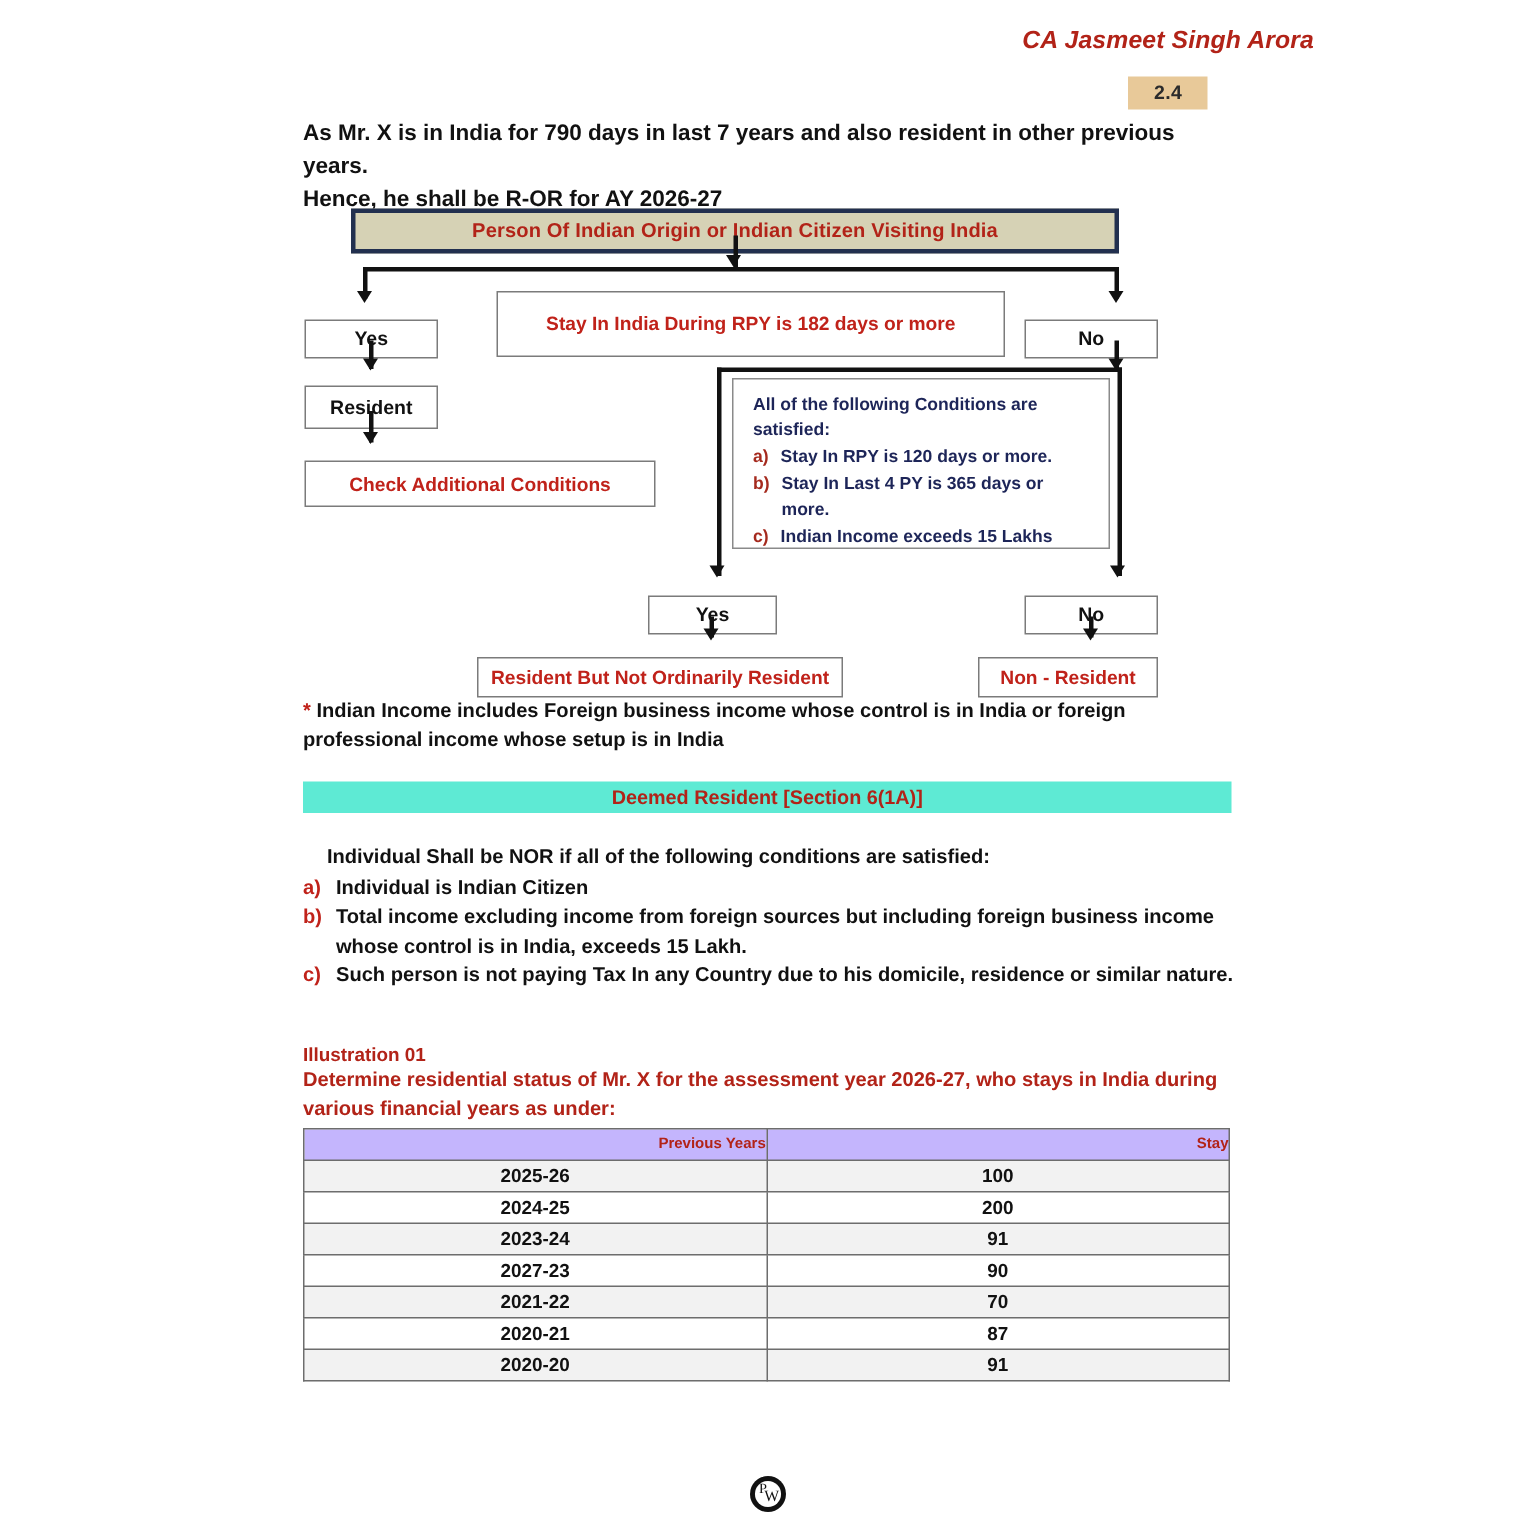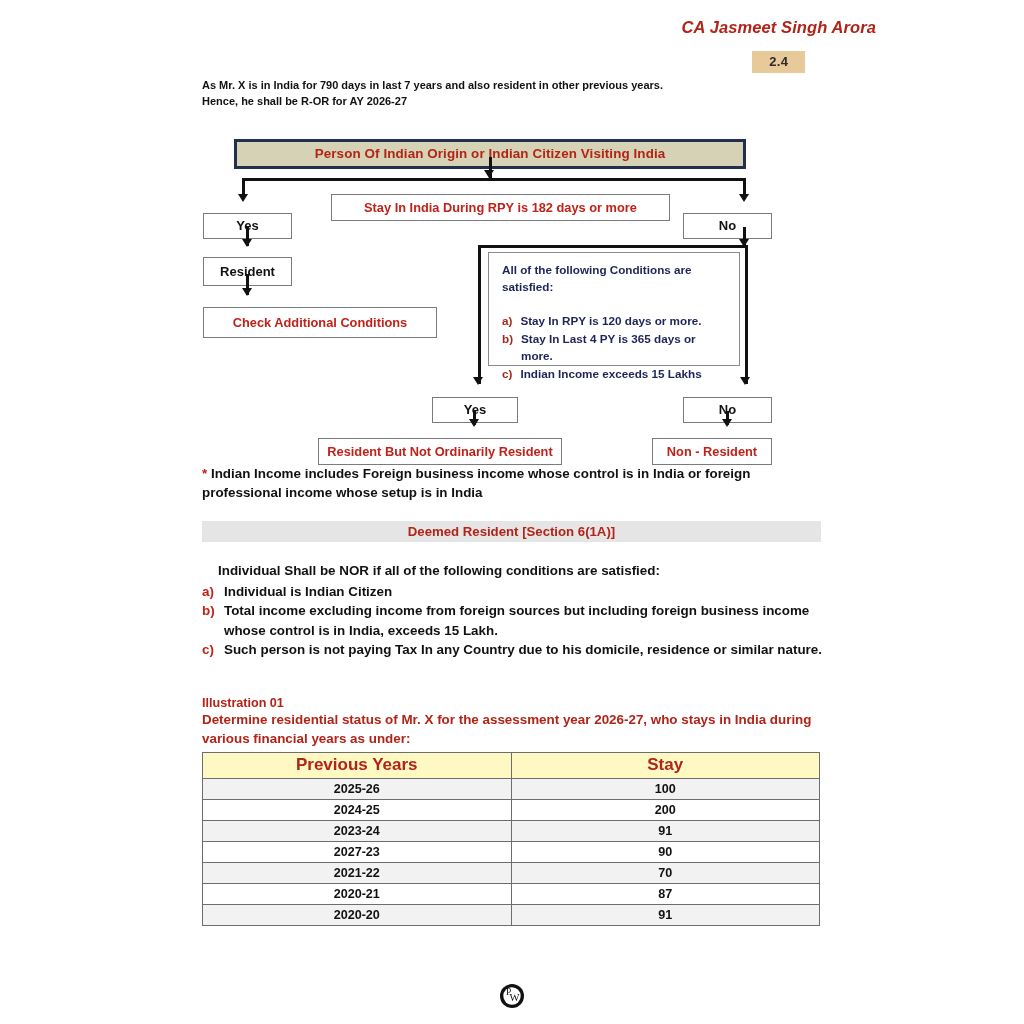--- a/index.html
+++ b/index.html
@@ -50,21 +50,21 @@
     line-height: 1;
     letter-spacing: .3px;
   }
 
   
   .intro {
     position: absolute;
     left: 202px;
     top: 78px;
     width: 600px;
-    font-size: 11px;
+    font-size: 15px;
     font-weight: bold;
     line-height: 1.45;
     color: #111;
   }
 
   
   .flow {
     position: absolute;
     left: 0;
     top: 0;
@@ -101,21 +101,21 @@
     box-sizing: border-box;
     background: #ffffff;
     border: 1.2px solid #8a8a8a;
     padding: 9px 10px 8px 13px;
     font-size: 11.7px;
     font-weight: bold;
     color: #1d2558;
     line-height: 1.45;
     pointer-events: auto;
   }
-  .cond-head { margin-bottom: 17px; }
+  .cond-head { margin-bottom: 1px; }
   .cond-list {
     list-style: none;
     margin: 0;
     padding: 0;
   }
   .cond-list li {
     display: flex;
     gap: 8px;
     margin-top: 1px;
   }
@@ -147,21 +147,21 @@
     color: #111;
   }
   .note .star { color: #c0221a; }
 
   .banner {
     position: absolute;
     left: 202px;
     top: 521px;
     width: 619px;
     height: 21px;
-    background: #e5e5e5;
+    background: #5eead4;
     color: #b22318;
     font-size: 13.2px;
     font-weight: bold;
     display: flex;
     align-items: center;
     justify-content: center;
   }
 
   
   .nor {
@@ -203,22 +203,23 @@
   }
   table.stay-table th,
   table.stay-table td {
     border: 1.1px solid #6d6d6d;
     text-align: center;
     padding: 2px 0 3px 0;
     height: 15px;
   }
   table.stay-table th {
     color: #b22318;
-    font-size: 17px;
-    background: #fef9c3;
+    font-size: 10px;
+    background: #c4b5fd;
+    text-align: right;
   }
   table.stay-table td {
     color: #111;
     font-size: 12.6px;
   }
   table.stay-table tbody tr:nth-child(odd) td { background: #f2f2f2; }
   table.stay-table tbody tr:nth-child(even) td { background: #ffffff; }
   table.stay-table col.c1 { width: 50%; }
   table.stay-table col.c2 { width: 50%; }
 
@@ -255,21 +256,21 @@
     <div class="arrowhead" style="left:484px; top:170px;"></div>
 
     <div class="hline" style="left:242px; top:178px; width:504px; height:2.6px;"></div>
 
     <div class="vline" style="left:242px; top:178px; width:2.6px; height:21px;"></div>
     <div class="arrowhead" style="left:238px; top:194px;"></div>
 
     <div class="vline" style="left:743px; top:178px; width:2.6px; height:21px;"></div>
     <div class="arrowhead" style="left:739px; top:194px;"></div>
 
-    <div class="node red" style="left:331px; top:182px; width:339px; height:27px;">Stay In India During RPY is 182 days or more</div>
+    <div class="node red" style="left:331px; top:182px; width:339px; height:44px;">Stay In India During RPY is 182 days or more</div>
 
     <div class="node black" style="left:203px; top:201px; width:89px; height:26px;">Yes</div>
 
     <div class="node black" style="left:683px; top:201px; width:89px; height:26px;">No</div>
 
     <div class="vline" style="left:246px; top:227px; width:2.6px; height:19px;"></div>
     <div class="arrowhead" style="left:242px; top:239px;"></div>
 
     <div class="node black" style="left:203px; top:245px; width:89px; height:29px;">Resident</div>
 

